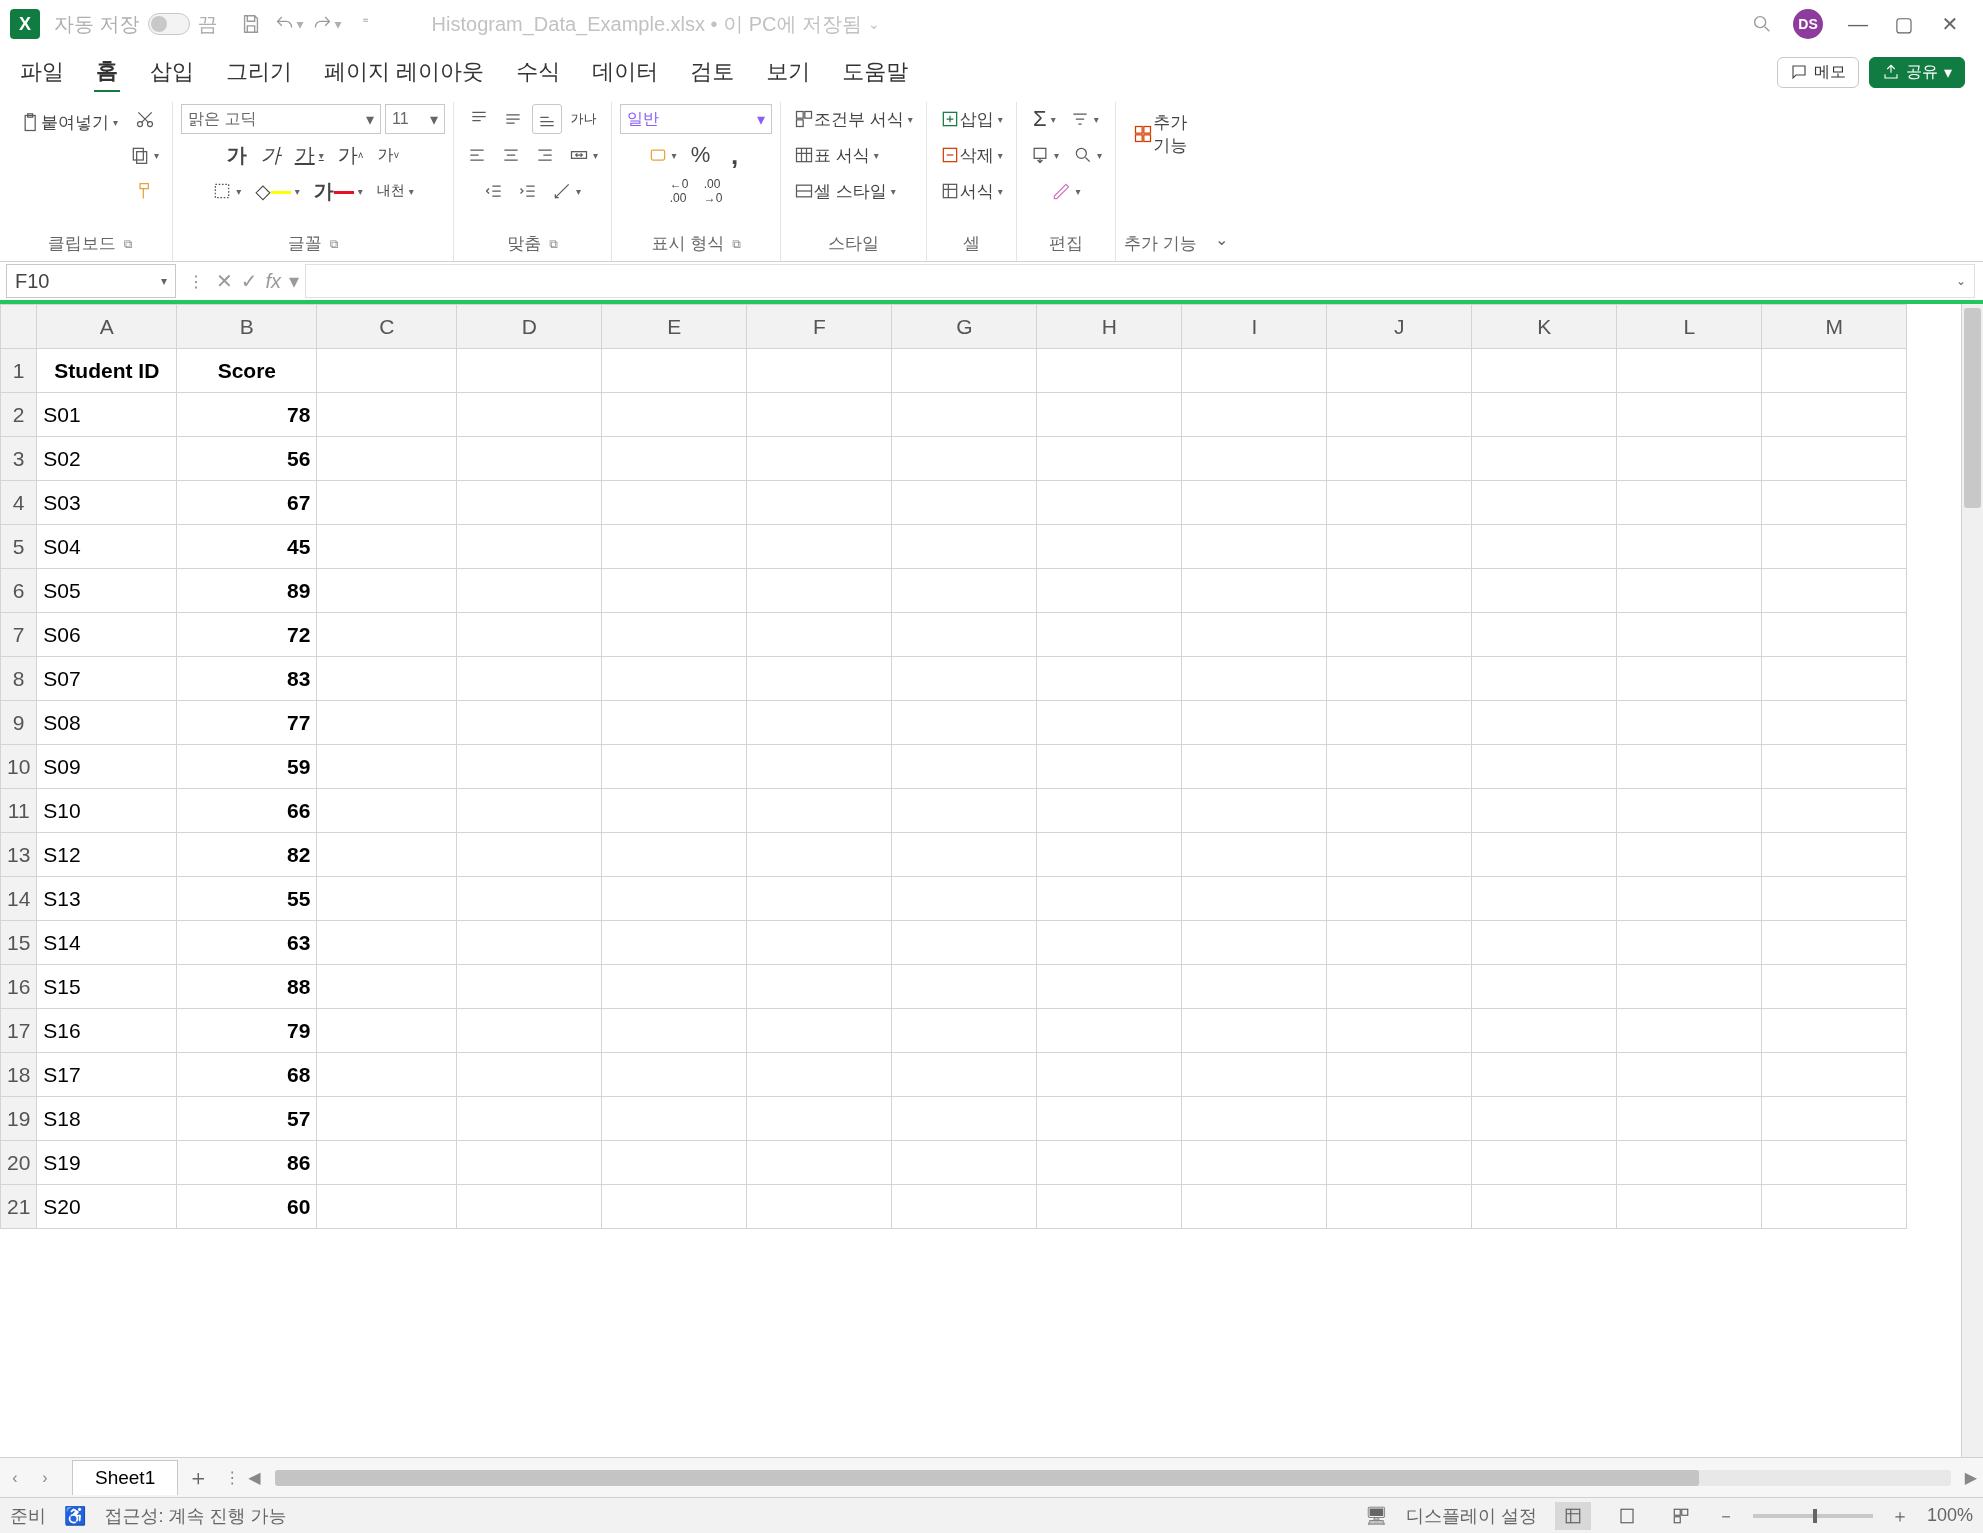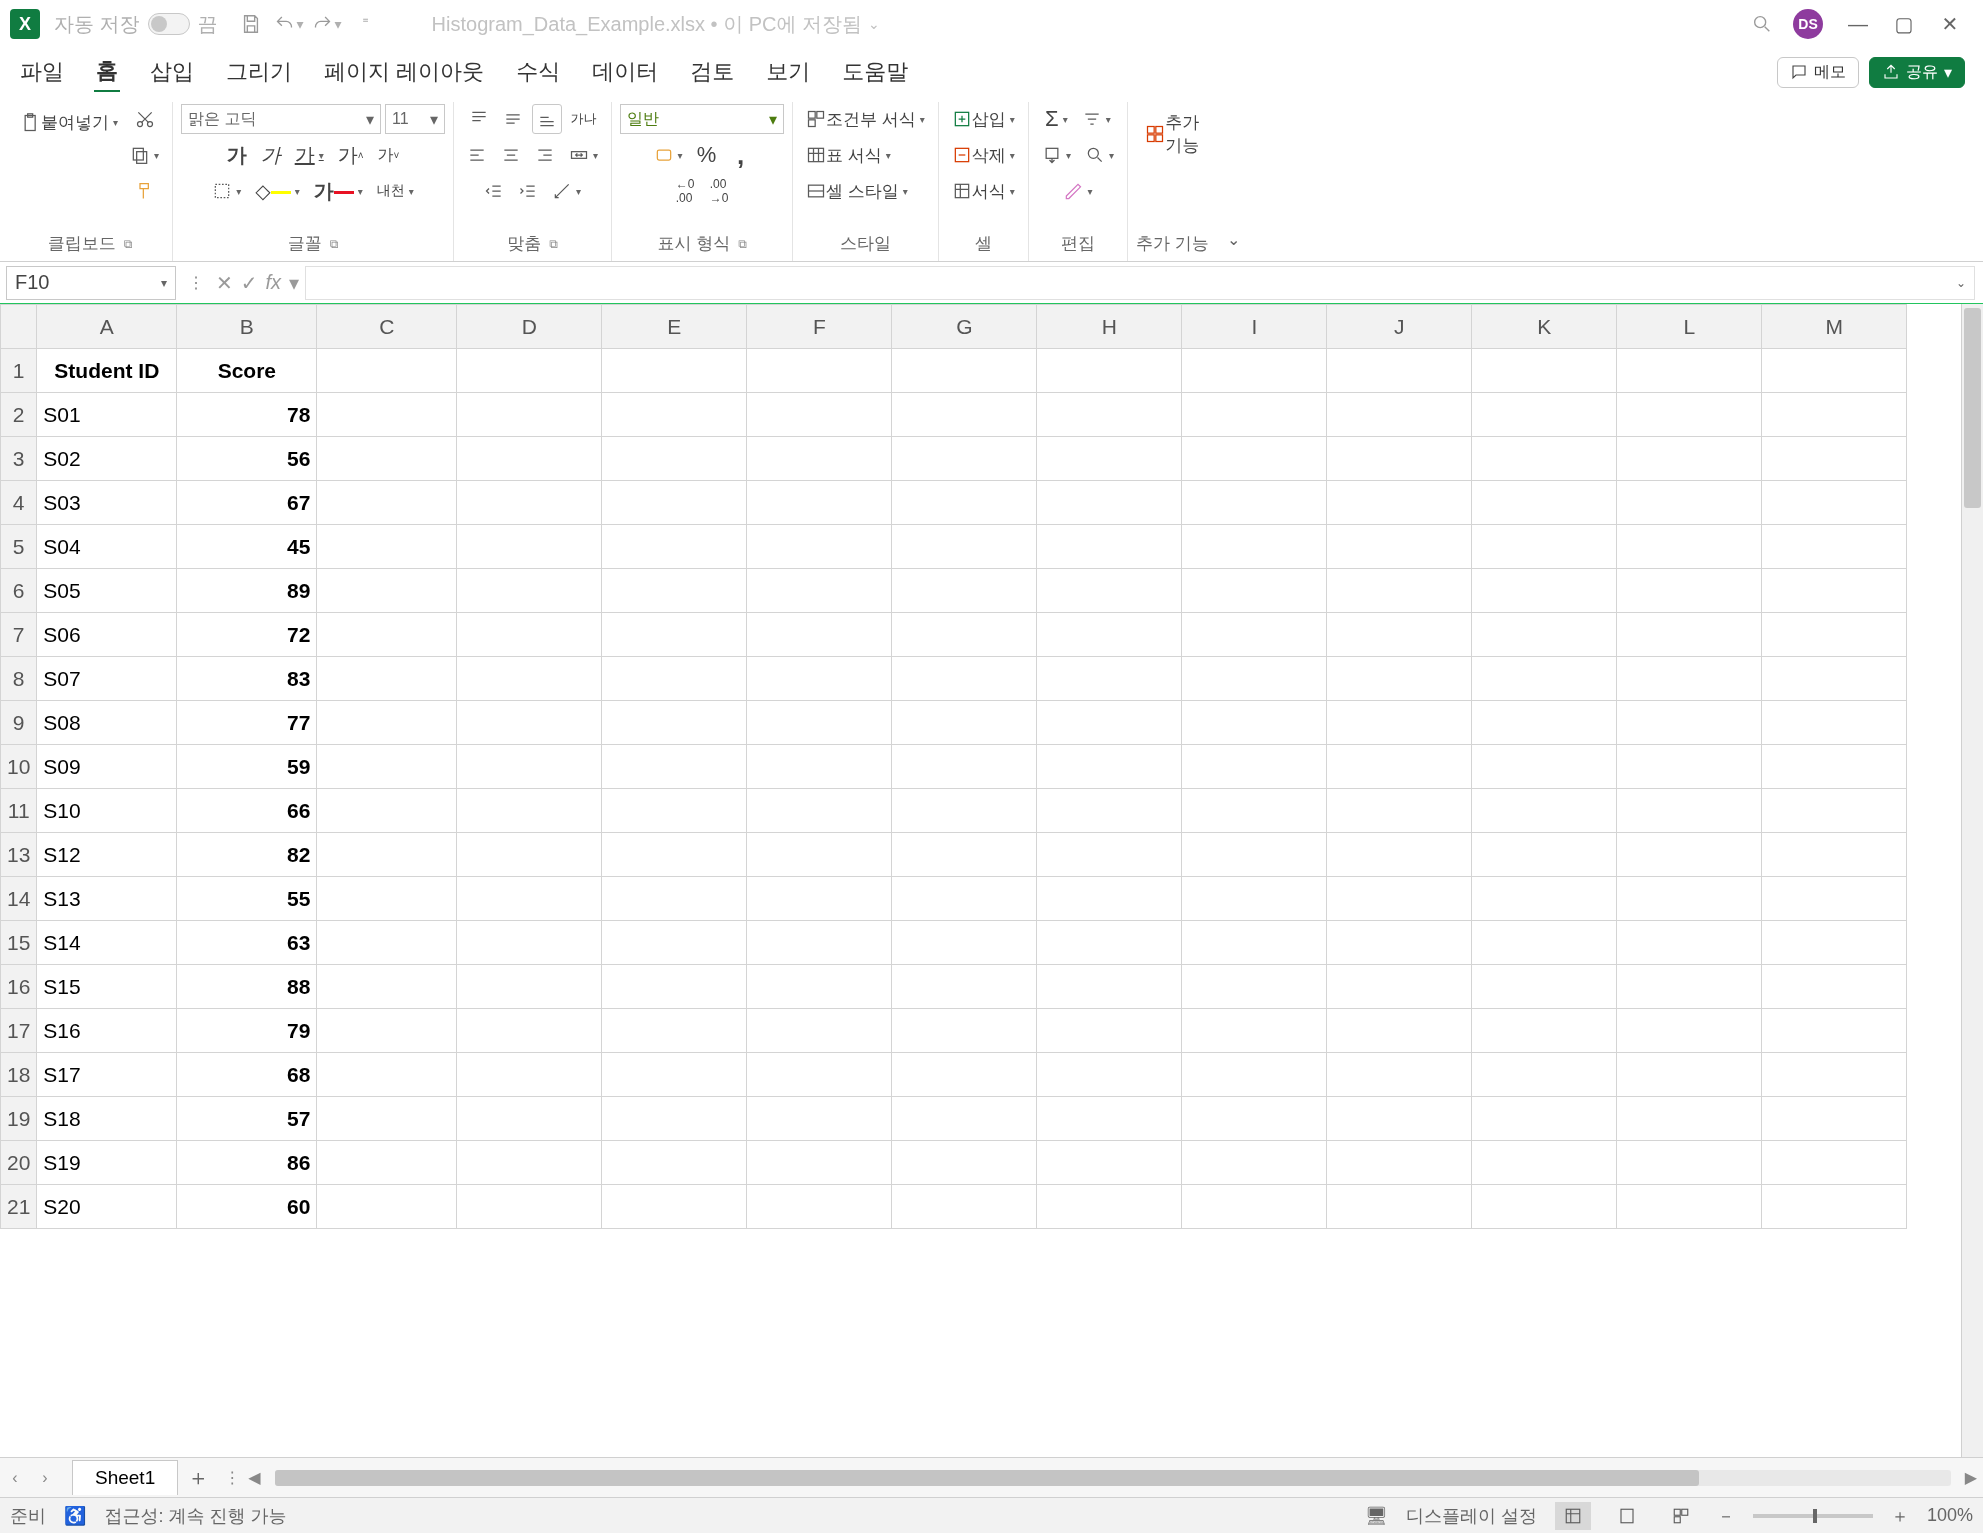--- a/index.html
+++ b/index.html
@@ -37,27 +37,27 @@
 .col{display:flex;flex-direction:column;gap:6px;align-items:center;}
 .row{display:flex;flex-direction:row;gap:4px;align-items:center;}
 .rbtn{min-width:30px;height:30px;border:1px solid transparent;background:#fff;display:flex;align-items:center;justify-content:center;cursor:pointer;font-size:16px;color:#444;padding:0 4px;border-radius:3px;}
 .rbtn.big{height:auto;padding:6px 4px;min-width:60px;}
 .rbtn.box{border:1px solid #c8c8c8;}
 .rbtn svg{width:20px;height:20px;fill:none;stroke:#5a5a5a;stroke-width:1.5;}
 .rbtn .lab{font-size:17px;color:#444;}
 .rbtn .dd{font-size:10px;margin-left:4px;color:#666;}
 .fontname{width:200px;height:30px;border:1px solid #c8c8c8;padding:0 6px;display:flex;align-items:center;justify-content:space-between;font-size:16px;color:#666;}
 .fontsize{width:60px;height:30px;border:1px solid #c8c8c8;padding:0 6px;display:flex;align-items:center;justify-content:space-between;font-size:16px;color:#666;}
-.numfmt{width:164px;height:30px;border:1px solid #c8c8c8;padding:0 6px;display:flex;align-items:center;justify-content:space-between;font-size:16px;color:#4d7c0f;}
+.numfmt{width:152px;height:30px;border:1px solid #c8c8c8;padding:0 6px;display:flex;align-items:center;justify-content:space-between;font-size:16px;color:#8b5cf6;}
 .sw{display:flex;align-items:flex-end;gap:2px;}
 .underbar{height:3px;width:20px;margin-top:2px;}
 .collapser{width:34px;display:flex;align-items:flex-end;justify-content:center;padding-bottom:12px;cursor:pointer;color:#666;}
 
 
-.fxrow{display:flex;align-items:center;height:42px;border-bottom:1px solid #22c55e;background:#fff;}
+.fxrow{display:flex;align-items:center;height:42px;border-bottom:4px solid #22c55e;background:#fff;}
 .namebox{width:170px;height:34px;border:1px solid #c8c8c8;margin:0 6px;display:flex;align-items:center;padding:0 8px;font-size:20px;color:#444;}
 .namebox .dd{margin-left:auto;font-size:12px;color:#666;}
 .fxbtns{display:flex;align-items:center;gap:8px;padding:0 6px;}
 .fxbtns span{color:#9a9a9a;font-size:20px;}
 .fxlabel{font-style:italic;}
 .formulabar{flex:1;height:34px;border:1px solid #e0e0e0;margin-right:8px;display:flex;align-items:center;padding:0 8px;}
 .formulabar .exp{margin-left:auto;font-size:12px;color:#666;}
 
 
 .gridwrap{display:flex;height:calc(1533px - 48px - 48px - 166px - 42px - 40px - 36px);position:relative;}

